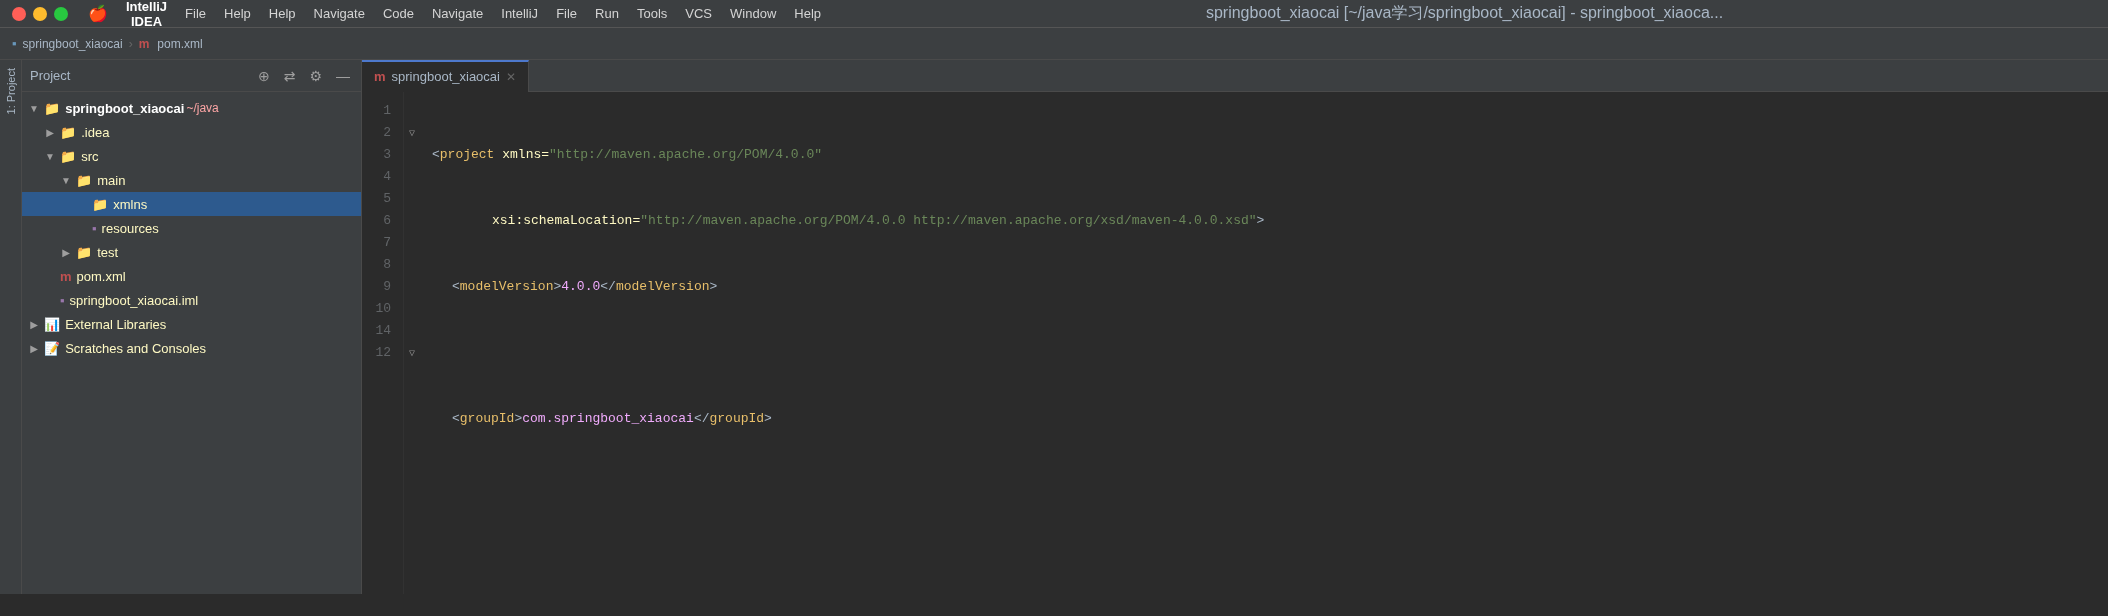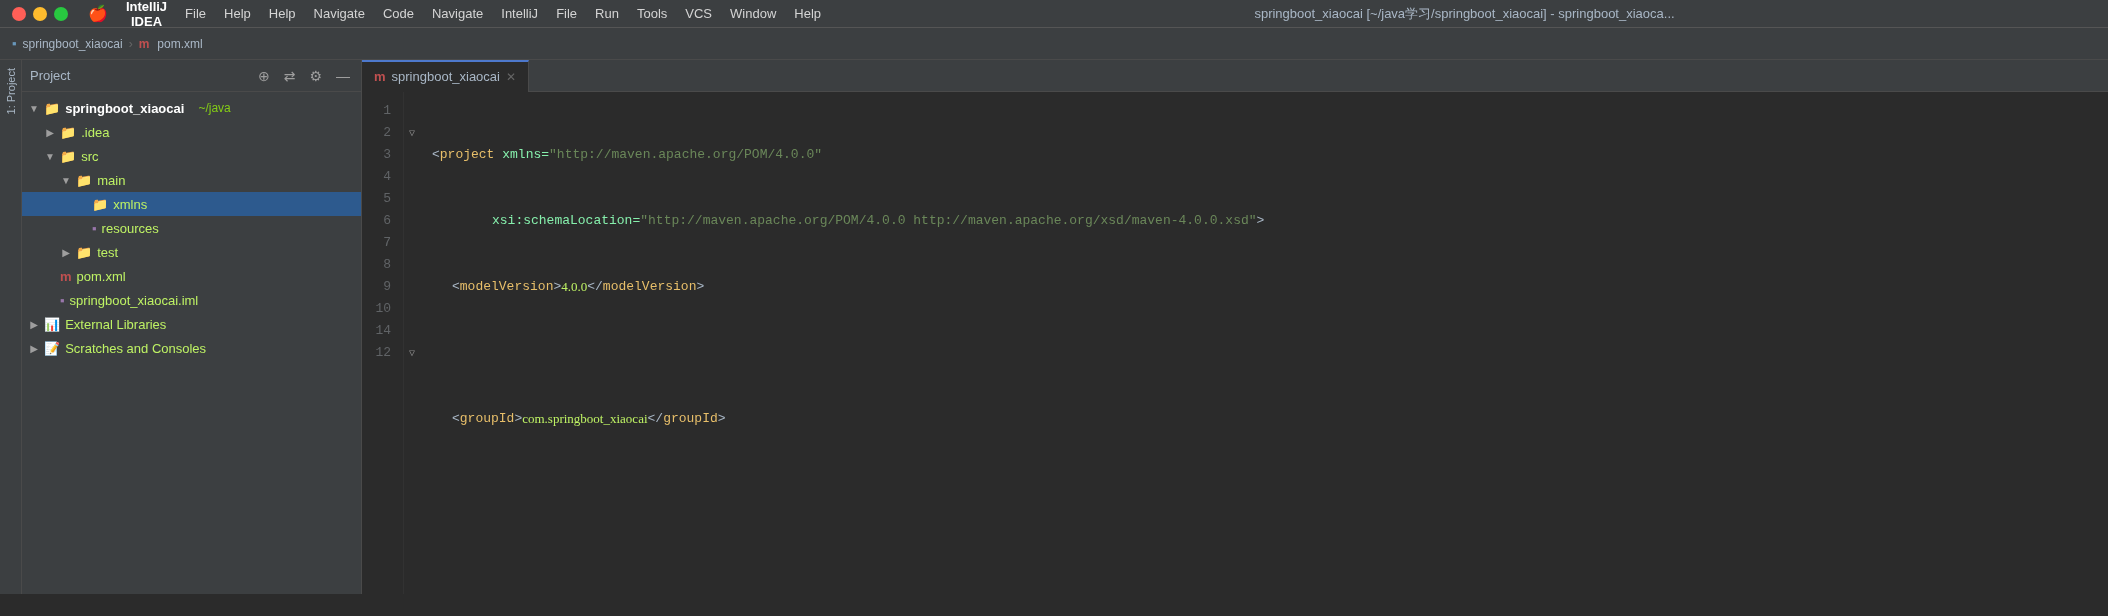--- a/index.html
+++ b/index.html
@@ -124,27 +124,27 @@
       text-align: center;
       color: #9e9e9e;
       font-size: 10px;
     }
     .tree-icon {
       font-size: 13px;
       margin-right: 3px;
     }
     .tree-label {
       font-size: 13px;
-      color: #bef264;
+      color: #fef9c3;
     }
     .tree-label.bold { font-weight: bold; color: #ffffff; }
     .tree-sublabel {
       font-size: 12px;
-      color: #84cc16;
-      margin-left: 12px;
+      color: #fca5a5;
+      margin-left: 0;
     }
     .folder-icon { color: #6897bb; }
     .maven-icon { color: #c05050; }
 
     
     .editor-area {
       flex: 1;
       display: flex;
       flex-direction: column;
       background: #2b2b2b;
@@ -207,23 +207,23 @@
       padding: 8px 12px;
       line-height: 22px;
       overflow-x: auto;
       white-space: pre;
     }
     .code-line { height: 22px; display: flex; align-items: center; }
 
     
     .xml-decl { color: #808080; }
     .xml-tag { color: #e8bf6a; }
-    .xml-attr { color: #86efac; }
+    .xml-attr { color: #fef9c3; }
     .xml-string { color: #6a8759; }
-    .xml-content { color: #bef264; font-family: Liberation Serif, serif; }
+    .xml-content { color: #f0abfc; }
     .xml-bracket { color: #a9b7c6; }
 
     
     .gutter {
       background: #2b2b2b;
       width: 16px;
       padding-top: 8px;
     }
     .gutter-line {
       height: 22px;
@@ -274,21 +274,21 @@
     <span class="menubar-item">Code</span>
     <span class="menubar-item">Navigate</span>
     <span class="menubar-item">IntelliJ</span>
     <span class="menubar-item">File</span>
     <span class="menubar-item">Run</span>
     <span class="menubar-item">Tools</span>
     <span class="menubar-item">VCS</span>
     <span class="menubar-item">Window</span>
     <span class="menubar-item">Help</span>
   </div>
-  <div style="flex:1; text-align:center; font-size:13px; color:#a9b7c6;">springboot_xiaocai [~/java学习/springboot_xiaocai] - springboot_xiaoca...</div>
+  <div style="flex:1; text-align:center; font-size:16px; color:#a9b7c6;">springboot_xiaocai [~/java学习/springboot_xiaocai] - springboot_xiaoca...</div>
 </div>
 
 <div class="breadcrumb">
   <span style="color:#6897bb; font-size:13px;">▪</span>
   <span style="color:#a9b7c6; font-size:12px;">springboot_xiaocai</span>
   <span style="color:#666; font-size:12px;">›</span>
   <span style="color:#c05050; font-weight:bold; font-size:12px; margin-right:2px;">m</span>
   <span style="color:#a9b7c6; font-size:12px;">pom.xml</span>
 </div>
 

